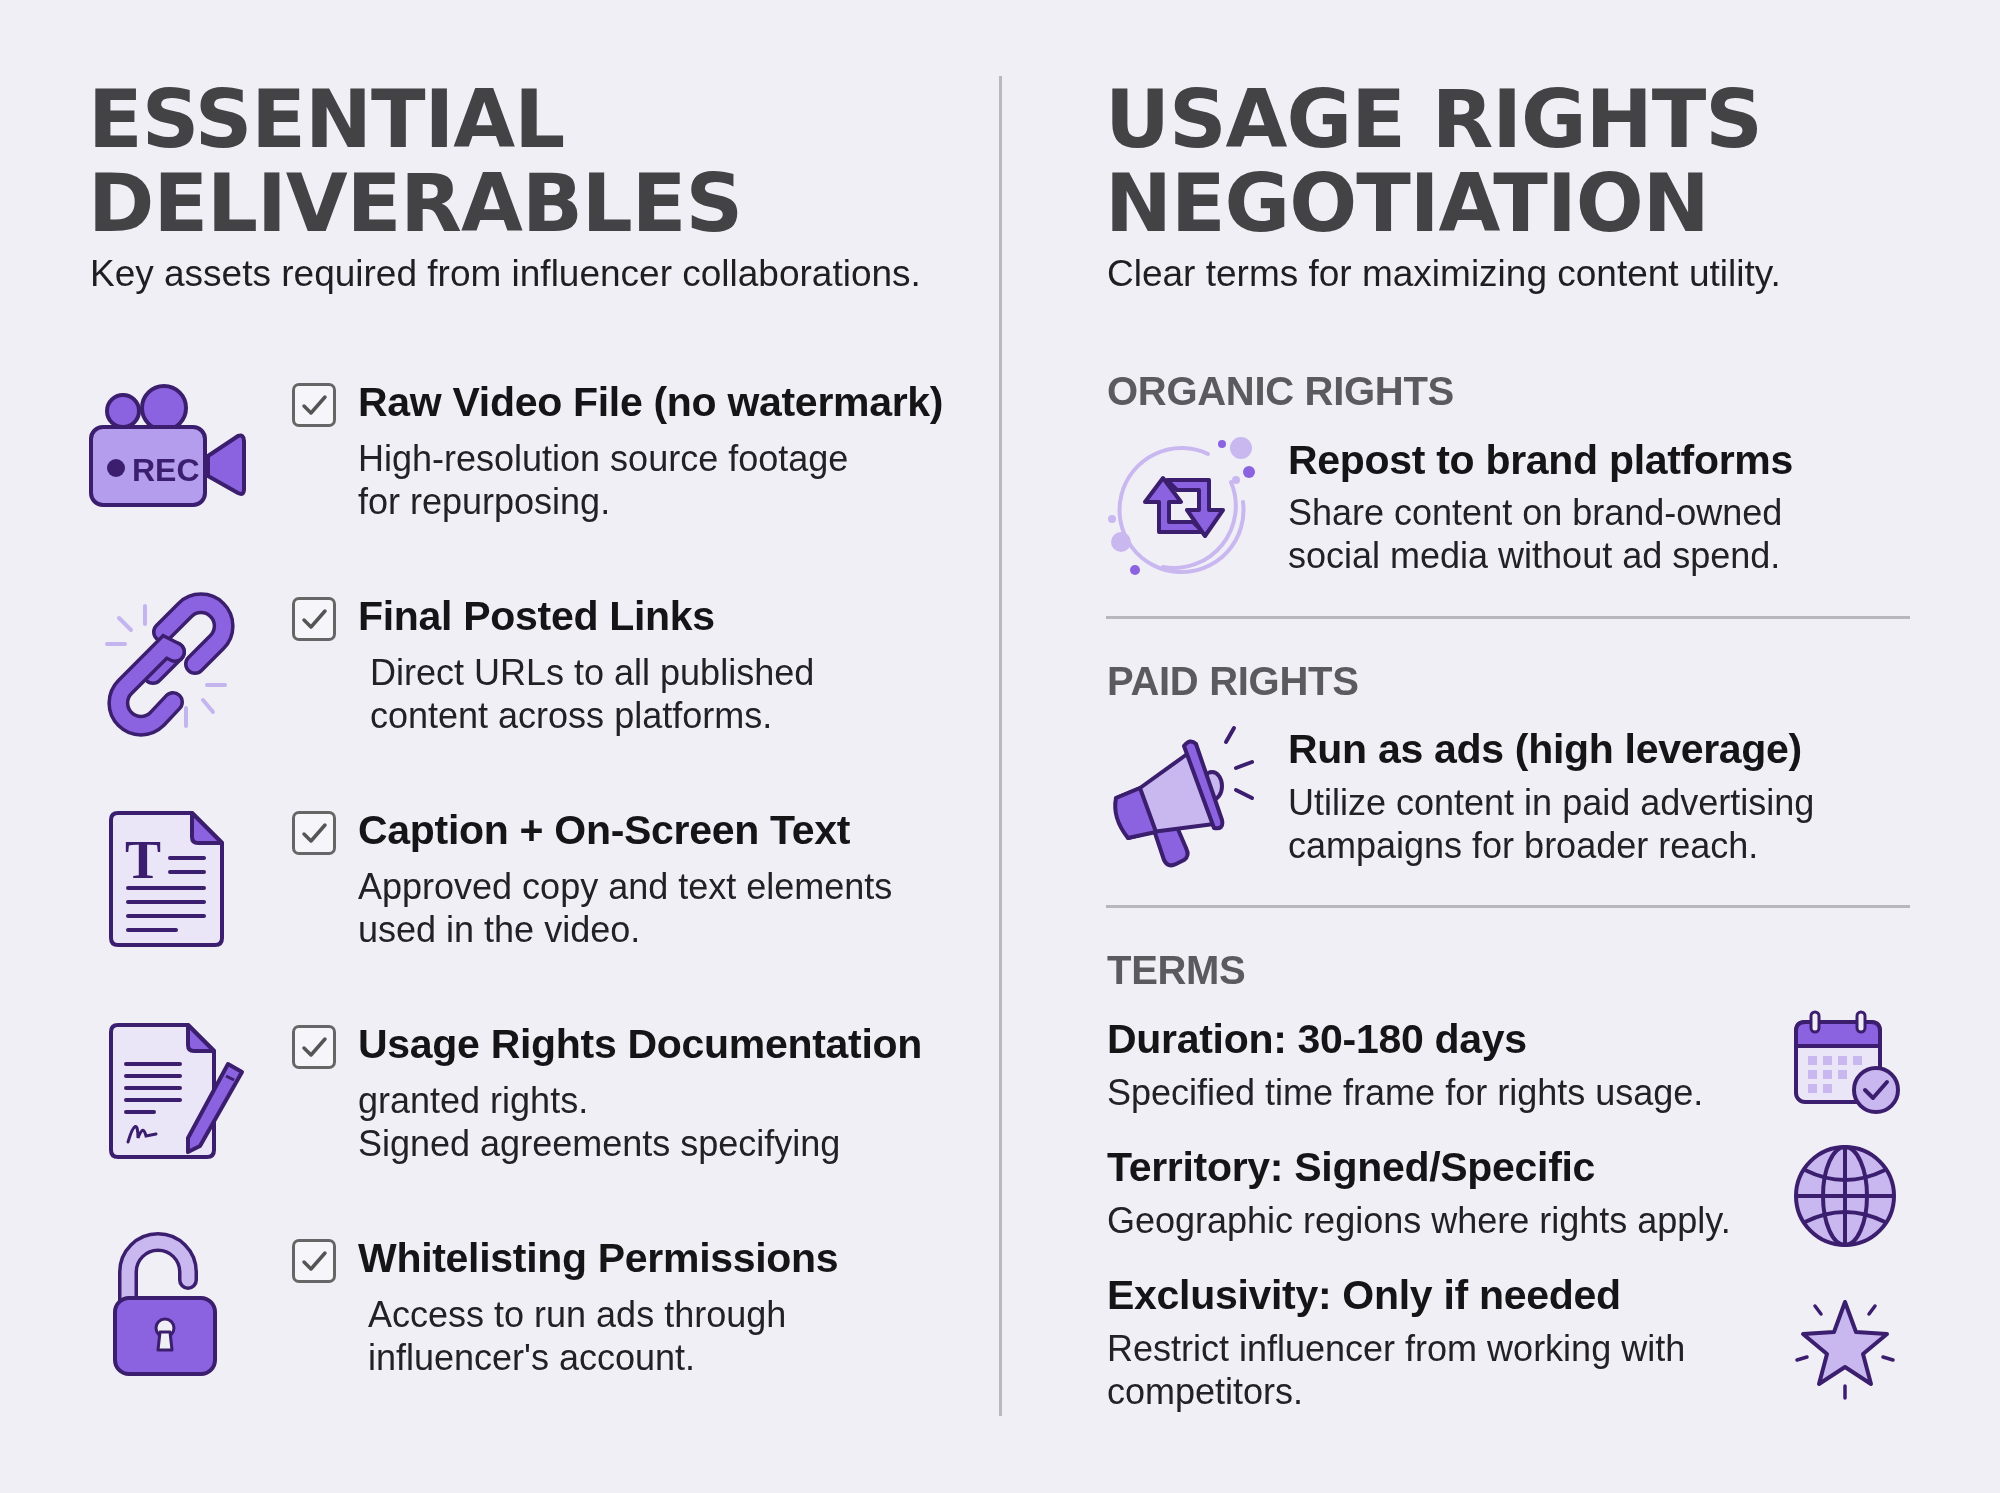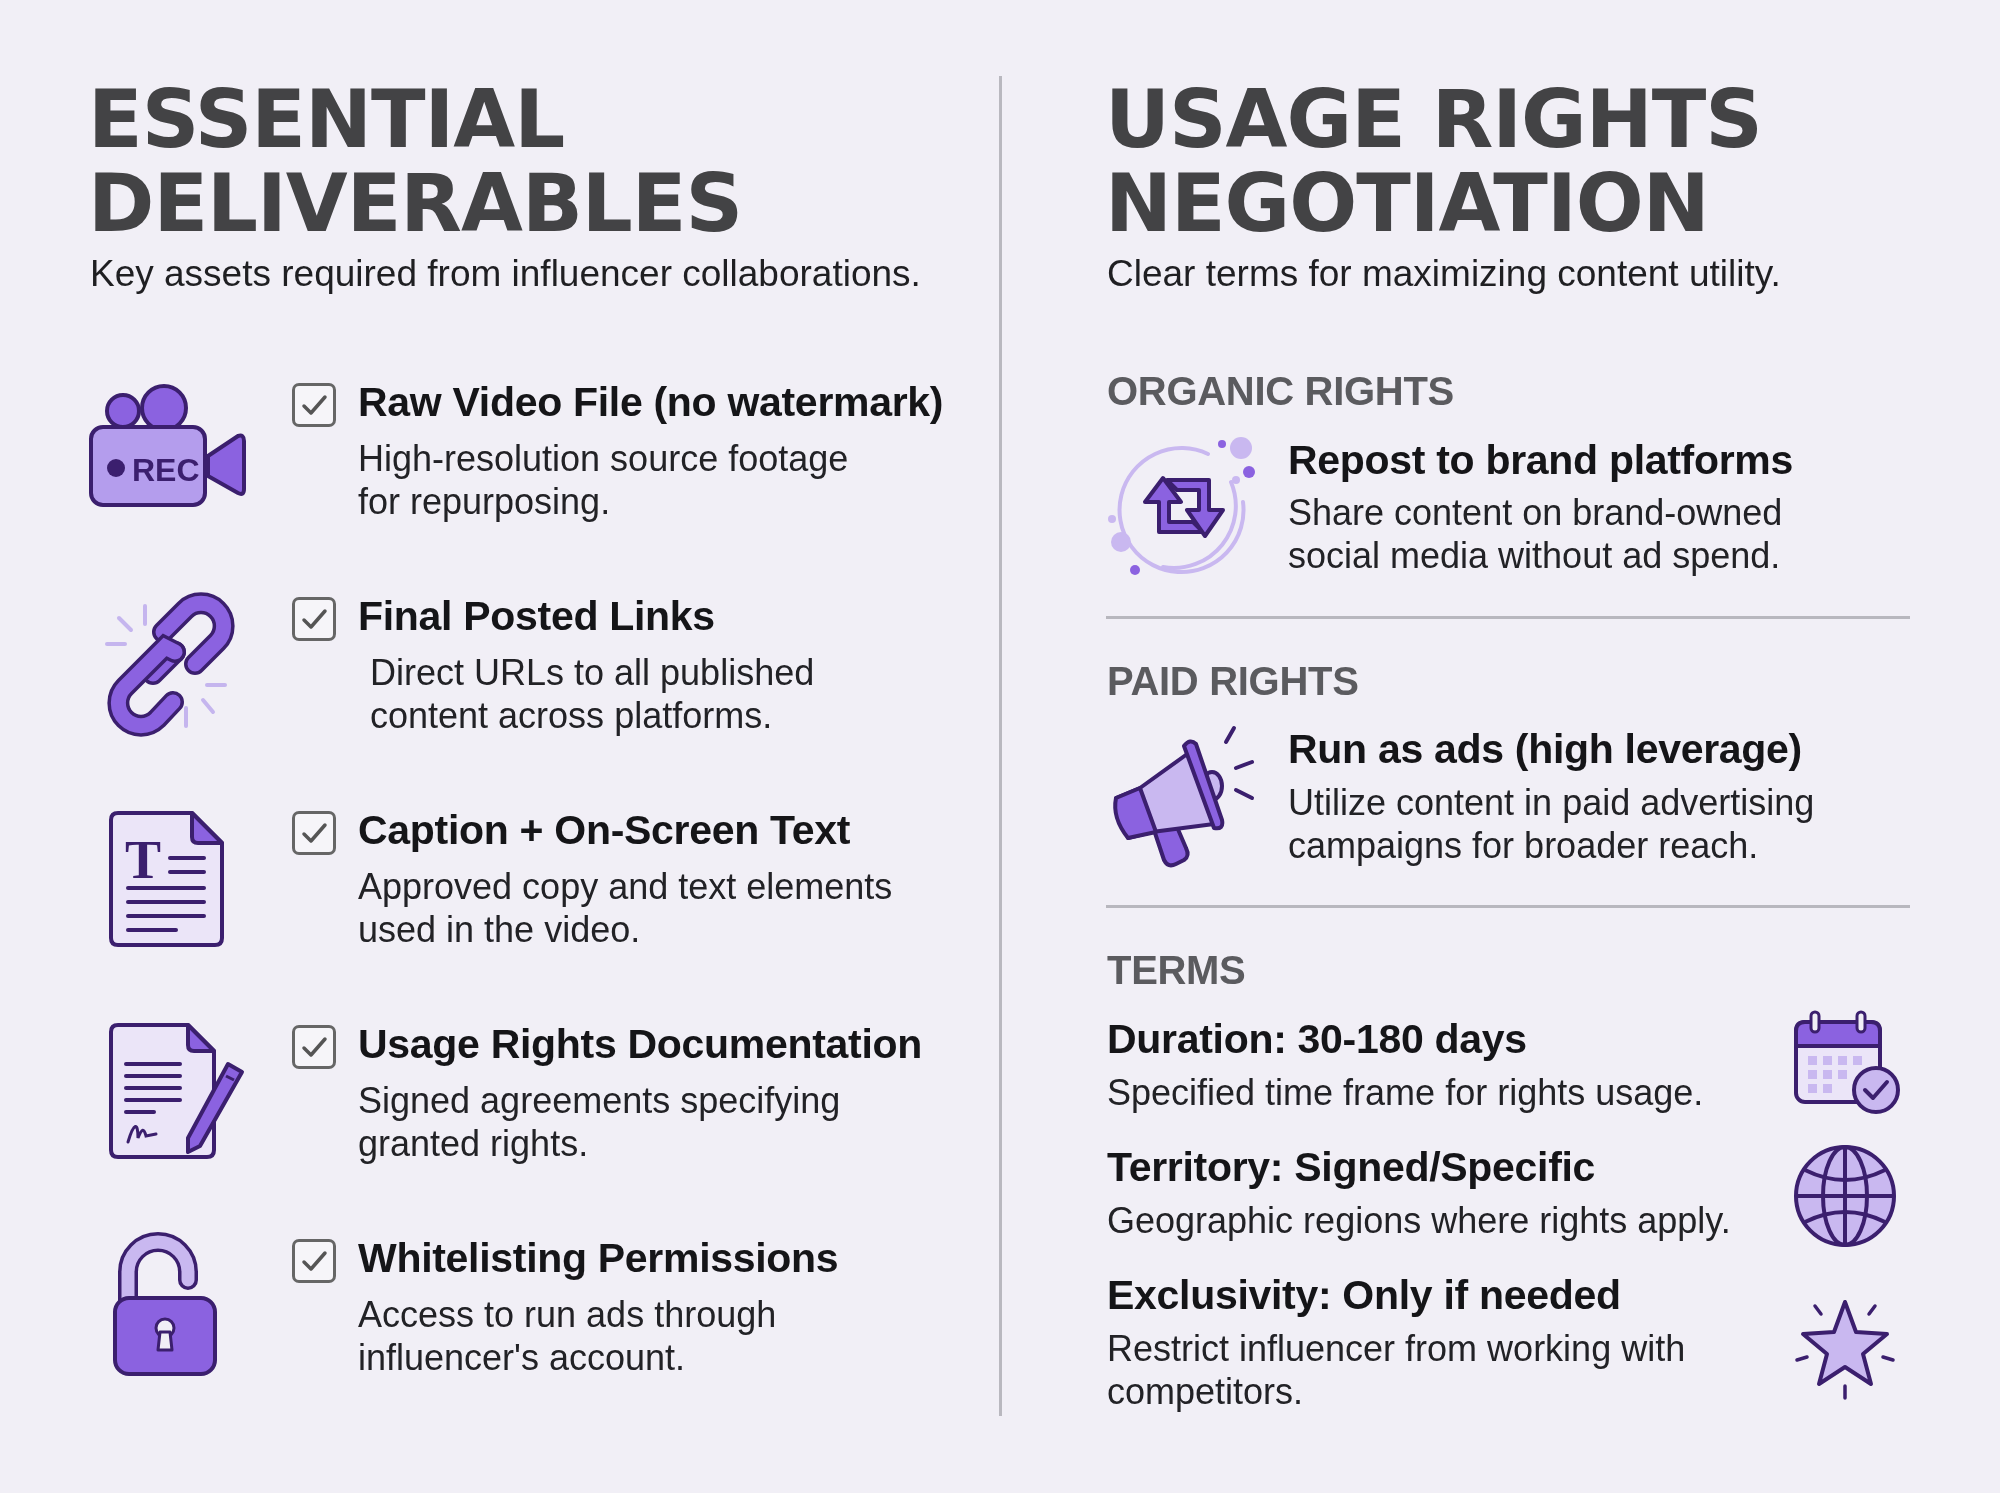--- a/index.html
+++ b/index.html
@@ -128,40 +128,40 @@
       <path d="M120 42 L134 50 L92 124 L80 130 L80 116 Z" fill="#8b62e0" stroke="#3b1f6e" stroke-width="4" stroke-linejoin="round"></path>
       <line x1="118" y1="54" x2="126" y2="58" stroke="#3b1f6e" stroke-width="3"></line>
     </svg>
     <div class="checkbox abs" style="left:292px; top:1025px;">
       <svg width="38" height="38" viewBox="0 0 38 38">
           <path d="M9 20 L16 27 L30 11" fill="none" stroke="#555" stroke-width="3.5" stroke-linecap="round" stroke-linejoin="round"></path>
         </svg>
     </div>
     <div class="item-title abs" style="left:358px; top:1021px;">Usage Rights Documentation</div>
     <div class="item-desc abs" style="left:358px; top:1079px;">
+      <div>granted rights.</div>
       <div>Signed agreements specifying</div>
-      <div>granted rights.</div>
     </div>
   </div>
 
   <div>
     <svg class="abs" style="left:112px; top:1236px;" width="110" height="142" viewBox="0 0 110 142">
       <path d="M16 66 L16 36 A30 30 0 0 1 76 36 L76 44" fill="none" stroke="#3b1f6e" stroke-width="20" stroke-linecap="round"></path>
       <path d="M16 66 L16 36 A30 30 0 0 1 76 36 L76 44" fill="none" stroke="#c9b8f0" stroke-width="13" stroke-linecap="round"></path>
       <rect x="3" y="62" width="100" height="76" rx="14" fill="#8b62e0" stroke="#3b1f6e" stroke-width="4"></rect>
       <circle cx="53" cy="92" r="9" fill="#f1eff6" stroke="#3b1f6e" stroke-width="3"></circle>
       <path d="M48 96 L46 114 L60 114 L58 96 Z" fill="#f1eff6" stroke="#3b1f6e" stroke-width="3" stroke-linejoin="round"></path>
     </svg>
     <div class="checkbox abs" style="left:292px; top:1239px;">
       <svg width="38" height="38" viewBox="0 0 38 38">
           <path d="M9 20 L16 27 L30 11" fill="none" stroke="#555" stroke-width="3.5" stroke-linecap="round" stroke-linejoin="round"></path>
         </svg>
     </div>
     <div class="item-title abs" style="left:358px; top:1235px;">Whitelisting Permissions</div>
-    <div class="item-desc abs" style="left:358px; top:1293px;">
+    <div class="item-desc abs" style="left:368px; top:1293px;">
       <div>Access to run ads through</div>
       <div>influencer's account.</div>
     </div>
   </div>
 </section>
 
 <div class="abs divider-v"></div>
 
 <section>
   <h1 class="h1 abs" style="left:1105px; top:78px;">

